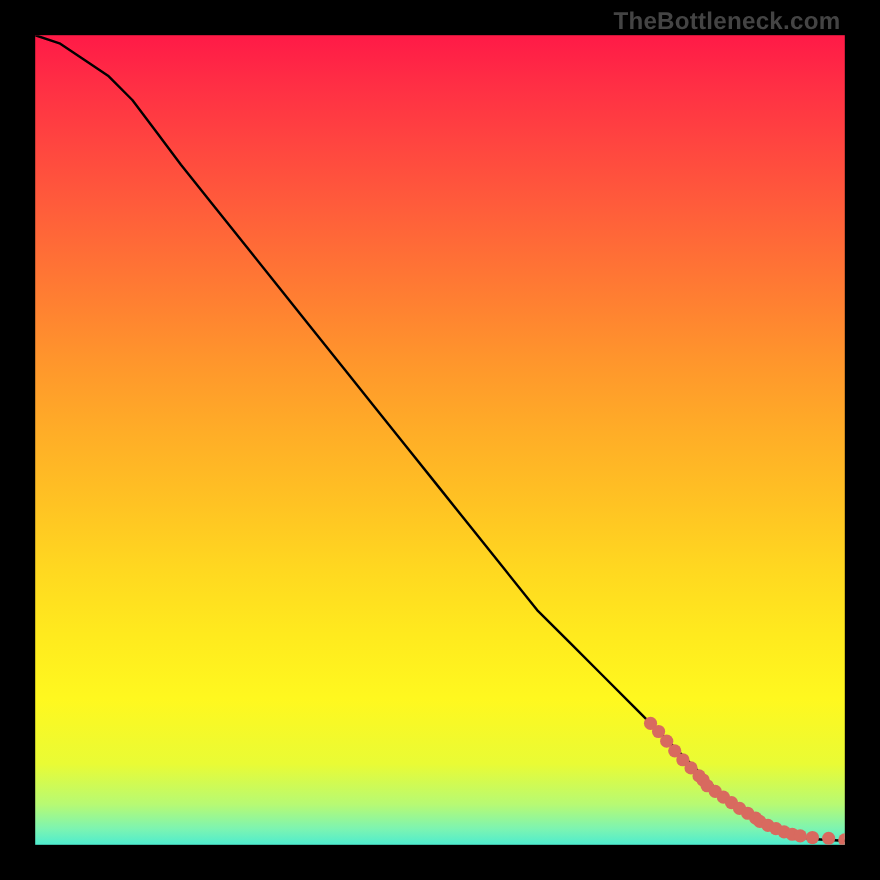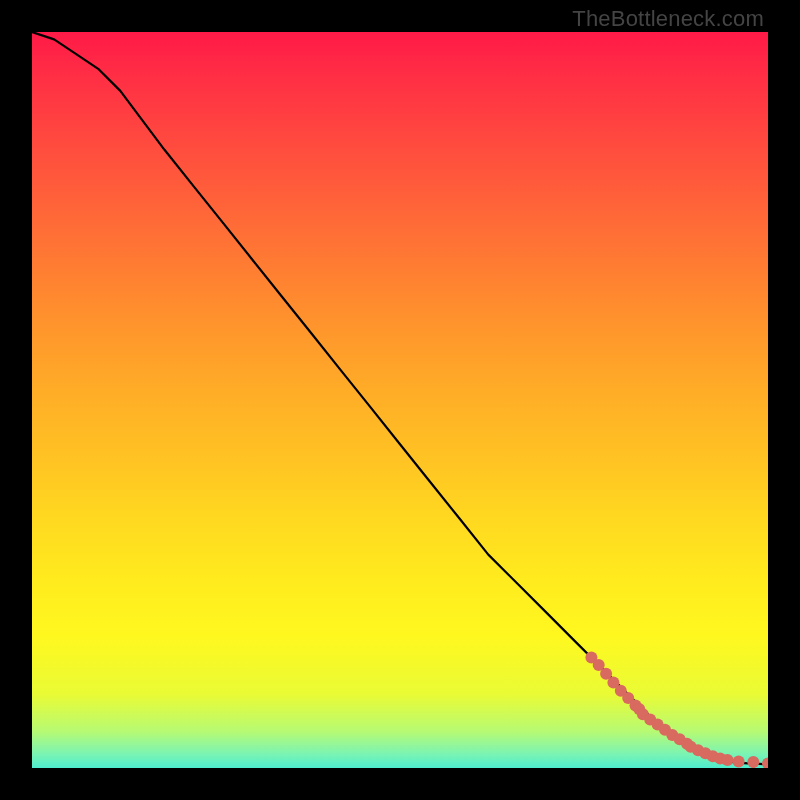--- a/index.html
+++ b/index.html
@@ -44,21 +44,21 @@
     width: 736px;
     height: 736px;
     display: block;
   }
   .watermark {
     position: absolute;
     right: 36px;
     top: 6px;
     color: #444;
     font-size: 22px;
-    font-weight: 400;
+    font-weight: 700;
     letter-spacing: 0.2px;
   }
 </style>
 </head>
 <body>
 
 <div class="plot-area">
   <svg class="svg-overlay" viewBox="0 0 736 736" preserveAspectRatio="none">
     <polyline id="curve" fill="none" stroke-width="2.2" stroke-linecap="round" stroke-linejoin="round" points="0.0,0.0 22.1,7.4 44.2,22.1 66.2,36.8 88.3,58.9 110.4,88.3 132.5,117.8 161.9,154.6 191.4,191.4 220.8,228.2 250.2,265.0 279.7,301.8 309.1,338.6 338.6,375.4 368.0,412.2 397.4,449.0 426.9,485.8 456.3,522.6 485.8,552.0 515.2,581.4 544.6,610.9 574.1,640.3 603.5,669.8 625.6,691.8 647.7,706.6 662.4,717.6 677.1,725.0 691.8,728.6 706.6,730.8 721.3,731.6 736.0,732.3" stroke="#000000"></polyline>
     <g id="markers">

